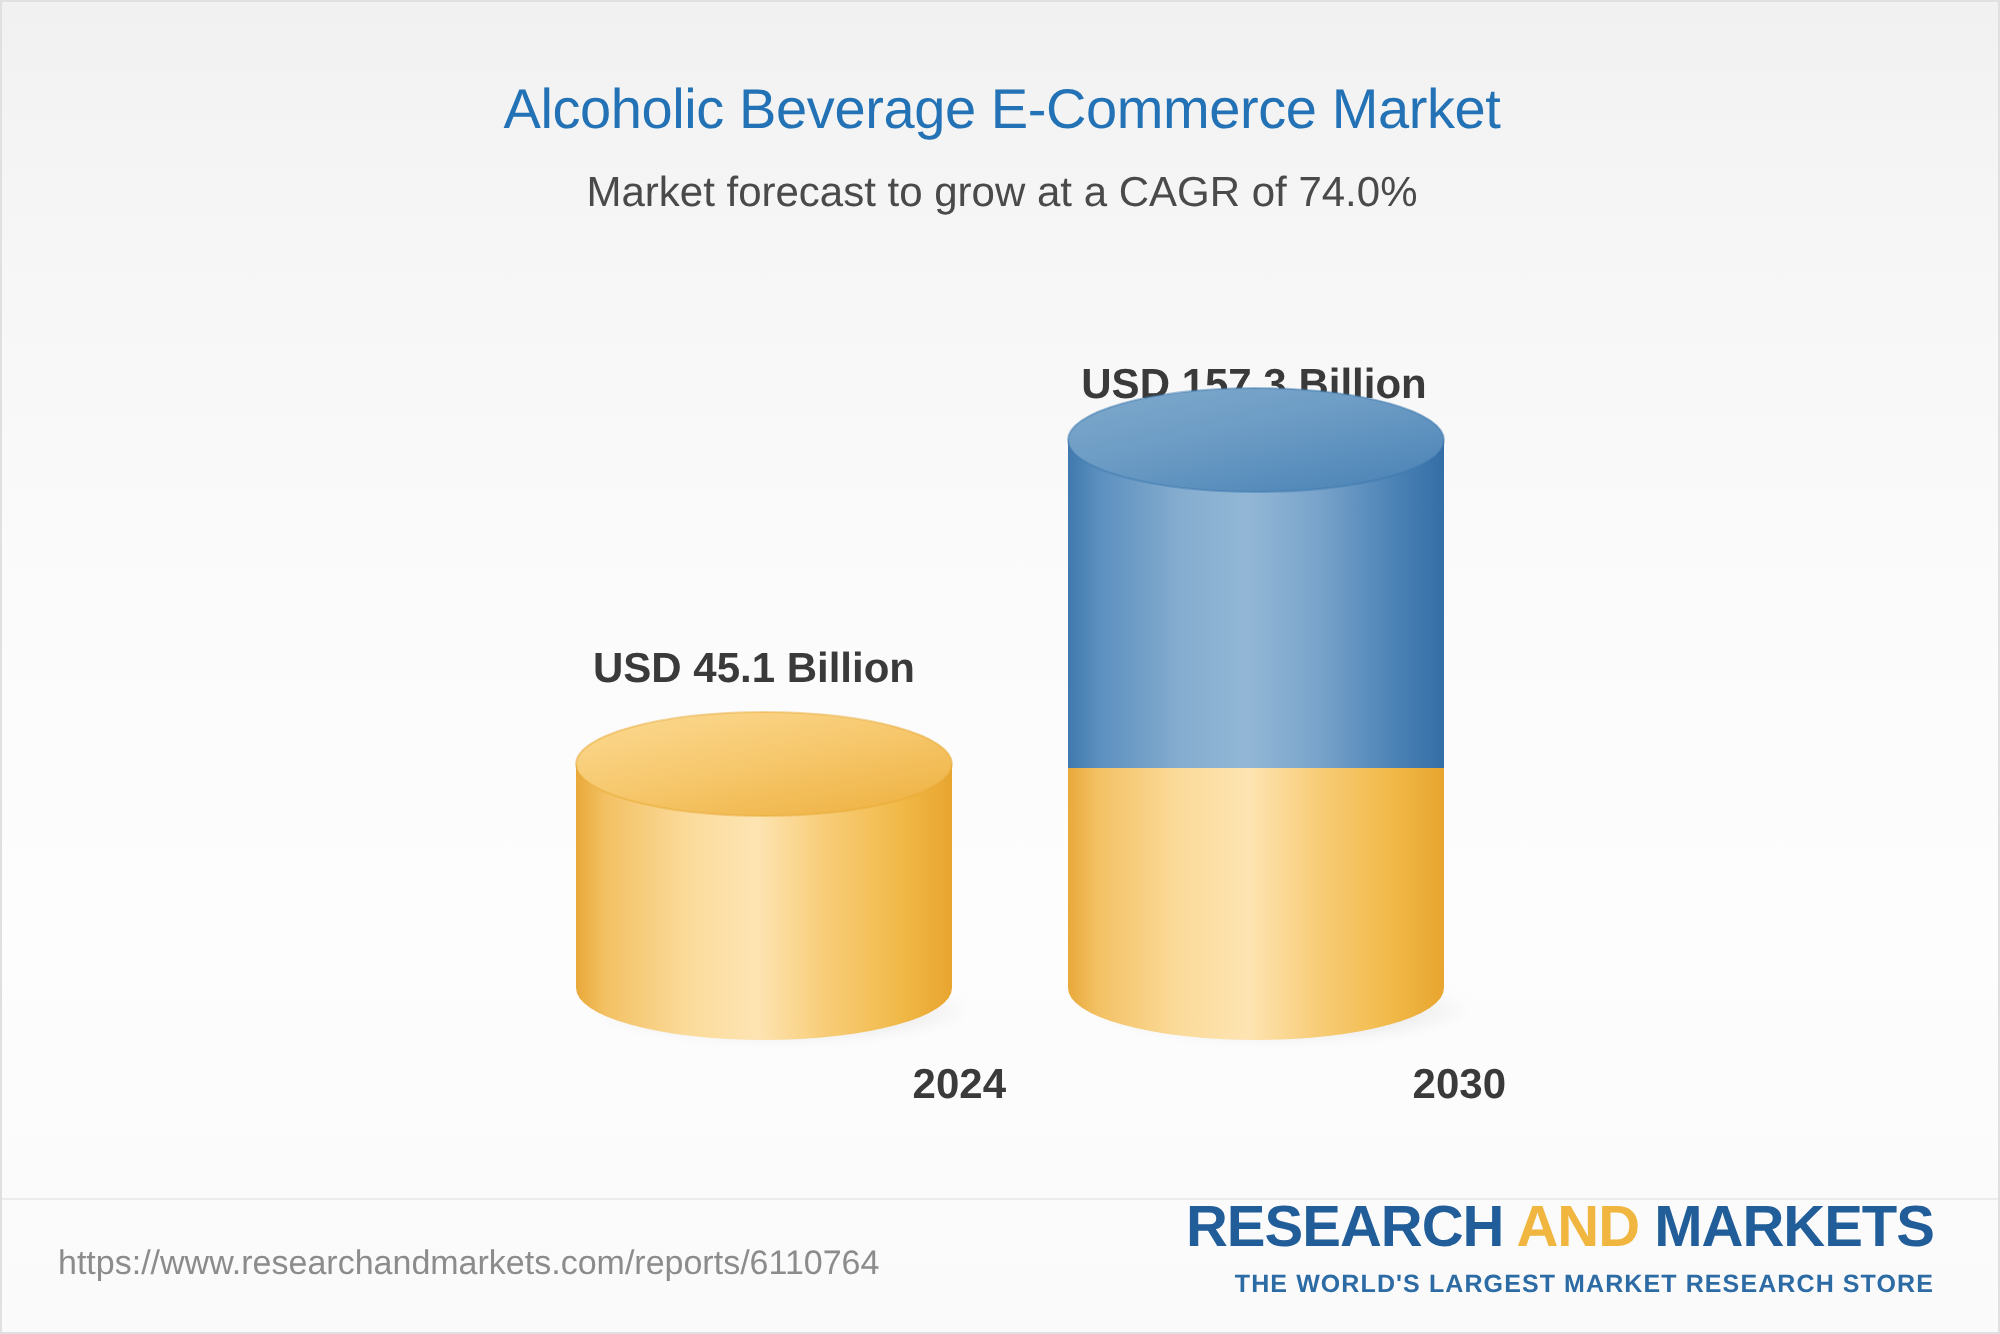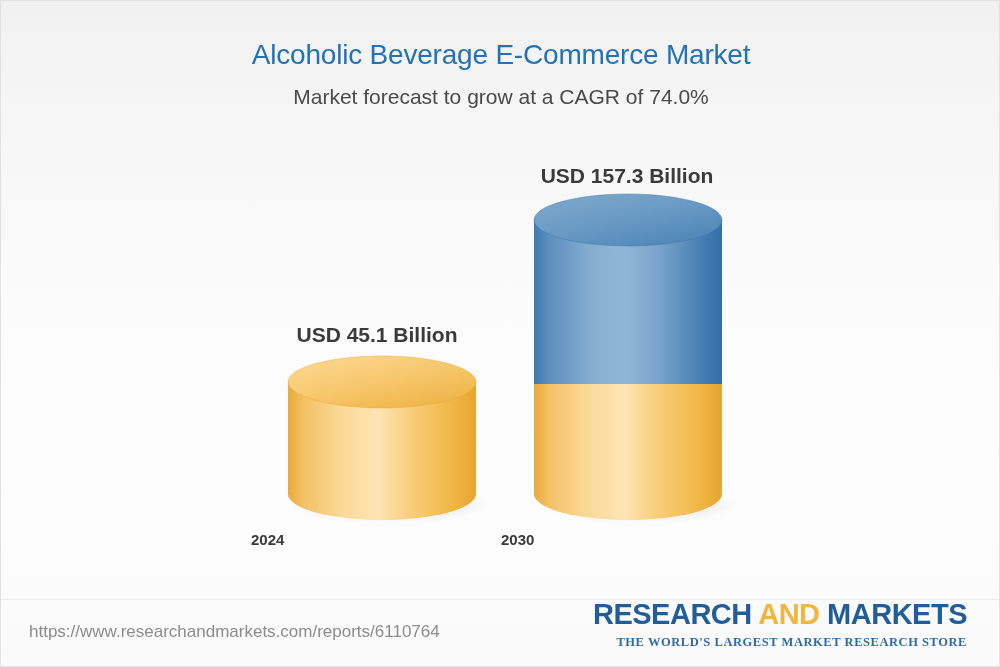--- a/index.html
+++ b/index.html
@@ -67,22 +67,22 @@
     font-size: 21px;
     font-weight: bold;
     color: #3a3a3a;
     white-space: nowrap;
   }
 
   
   .cat-label {
     position: absolute;
     width: 100%;
-    text-align: left;
-    font-size: 15px;
+    text-align: right;
+    font-size: 21px;
     font-weight: bold;
     color: #3a3a3a;
   }
 
   
   .cyl-shadow {
     position: absolute;
     border-radius: 50%;
     background: radial-gradient(ellipse at center,
                 rgba(140,140,140,0.30) 0%,
@@ -125,21 +125,20 @@
   .brand-name .brand-and {
     color: #f0b63f;
   }
   .brand-tagline {
     margin-top: 7px;
     font-size: 12.5px;
     font-weight: bold;
     color: #2d6ba5;
     letter-spacing: 0.55px;
     white-space: nowrap;
-    font-family: Liberation Serif, serif;
   }
 </style>
 </head>
 <body>
 
 <div id="infographic">
 
   <div class="header">
     <h1 class="chart-title">Alcoholic Beverage E-Commerce Market</h1>
     <h2 class="chart-subtitle">Market forecast to grow at a CAGR of 74.0%</h2>
@@ -176,21 +175,21 @@
         <ellipse cx="131" cy="381" rx="94" ry="26" fill="url(#yellowTop2024)"></ellipse>
 
         <ellipse cx="131" cy="381" rx="94" ry="26" fill="none" stroke="#e6a933" stroke-opacity="0.45" stroke-width="1"></ellipse>
       </svg>
 
       <div class="cat-label" style="top:530px;">2024</div>
     </div>
 
     <div class="bar-group" style="left:500px; width:252px; height:600px;">
 
-      <div class="value-label" style="top:163px;">USD 157.3 Billion</div>
+      <div class="value-label" style="top:180px;">USD 157.3 Billion</div>
 
       <div class="cyl-shadow" style="left:44px; top:487px; width:190px; height:34px;"></div>
 
       <svg class="cylinder" width="252" height="600" style="position:absolute; left:0; top:0;">
         <defs>
           <linearGradient id="blueBody2030" x1="0" y1="0" x2="1" y2="0">
             <stop offset="0%" stop-color="#3f79ae"></stop>
             <stop offset="8%" stop-color="#5b8fbf"></stop>
             <stop offset="30%" stop-color="#85adcf"></stop>
             <stop offset="48%" stop-color="#92b7d6"></stop>

